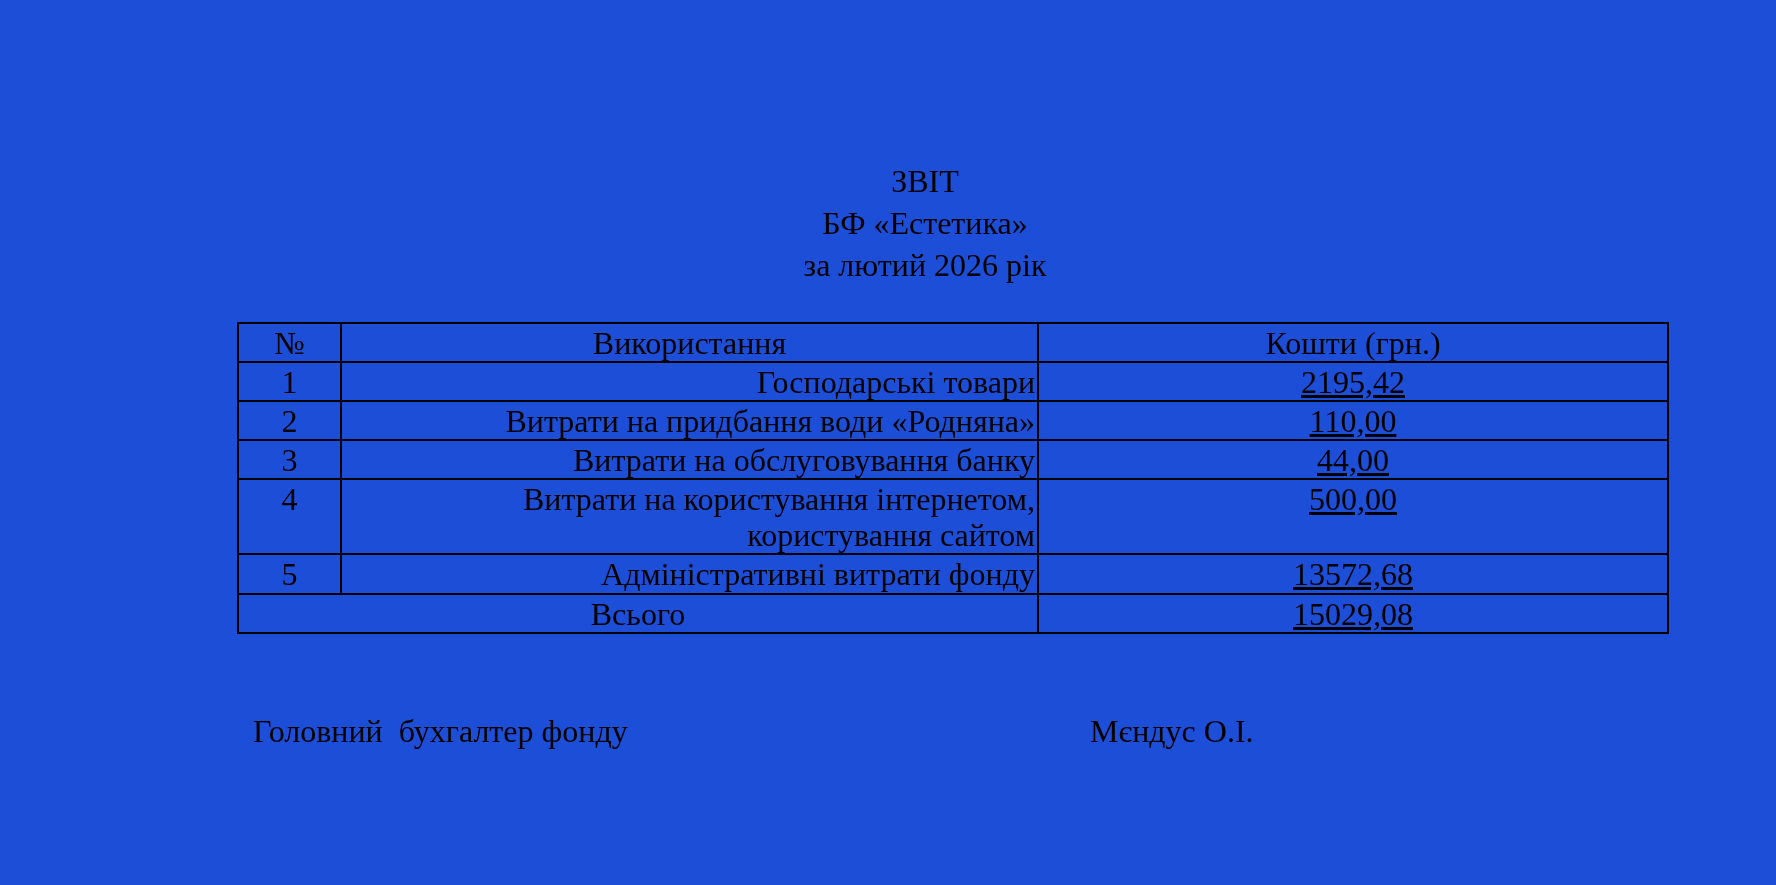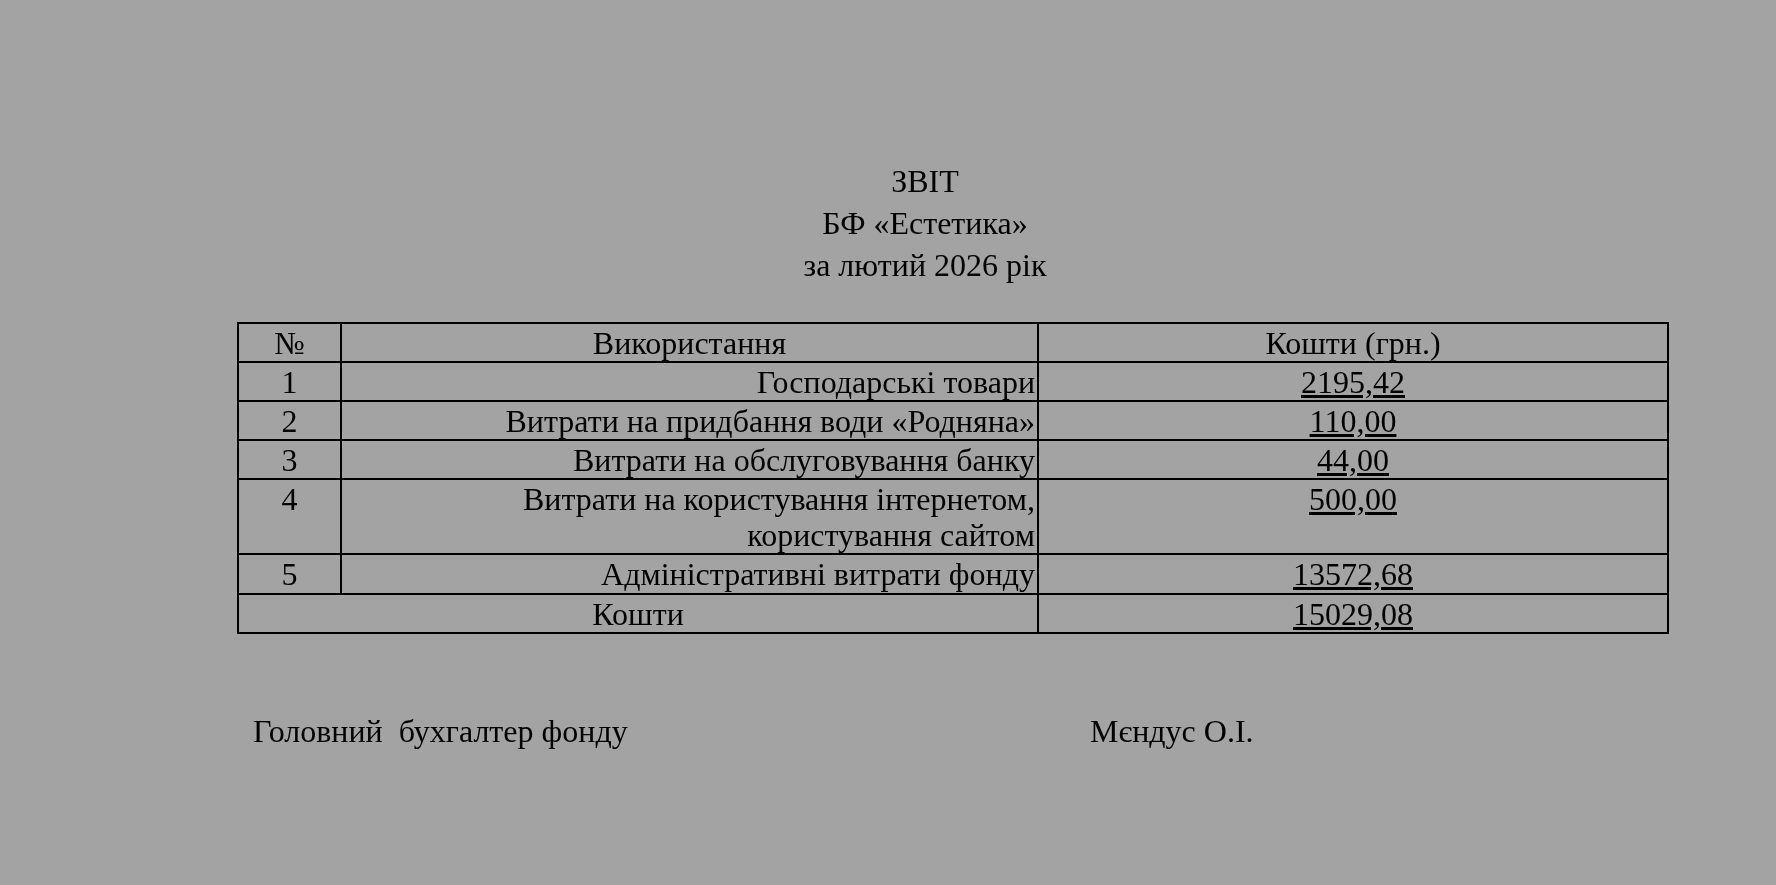--- a/index.html
+++ b/index.html
@@ -5,21 +5,21 @@
   * { margin: 0; padding: 0; box-sizing: border-box; }
   html, body {
     background: #ffffff;
     font-family: "Liberation Serif", "DejaVu Serif", serif;
     color: #000000;
   }
   .page {
     position: relative;
     width: 1776px;
     height: 885px;
-    background: #a3a3a3;
+    background: #1d4ed8;
     overflow: hidden;
   }
   .heading {
     position: absolute;
     top: 160px;
     left: 230px;
     width: 1390px;
     text-align: center;
     font-size: 32px;
     line-height: 42px;
@@ -116,21 +116,21 @@
         <td class="cell-usage">Витрати на користування інтернетом,
 користування сайтом</td>
         <td class="cell-amount">500,00</td>
       </tr>
       <tr class="r-last">
         <td class="cell-num">5</td>
         <td class="cell-usage">Адміністративні витрати фонду</td>
         <td class="cell-amount">13572,68</td>
       </tr>
       <tr class="r-total">
-        <td colspan="2">Кошти</td>
+        <td colspan="2">Всього</td>
         <td class="cell-amount">15029,08</td>
       </tr>
     </tbody>
   </table>
 
   <div class="signature">
     <span class="sig-role">Головний  бухгалтер фонду</span>
     <span class="sig-name">Мєндус О.І.</span>
   </div>
 

